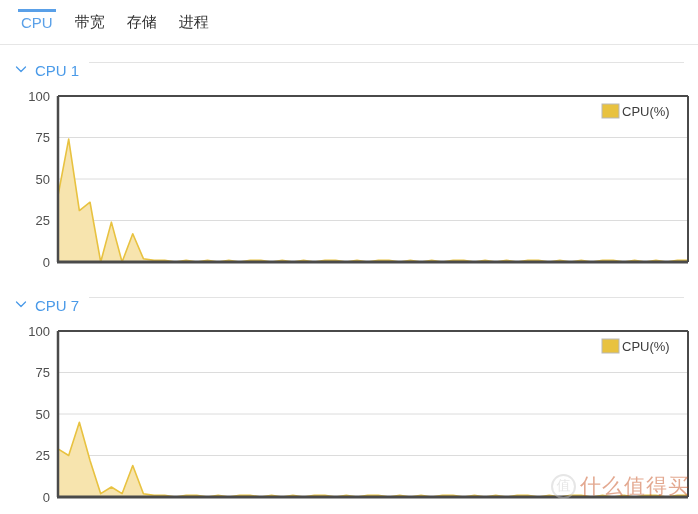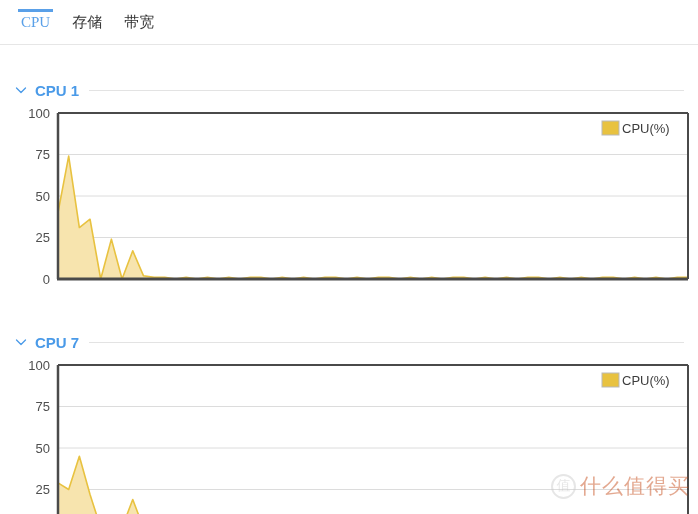--- a/index.html
+++ b/index.html
@@ -28,42 +28,39 @@
   .tab {
     position: relative;
     height: 44px;
     padding: 0 11px;
     display: flex;
     align-items: center;
     font-size: 15px;
     color: #333333;
     cursor: pointer;
     white-space: nowrap;
-    font-family: Liberation Serif, serif;
   }
   .tab.active {
     color: #5aa0e8;
   }
   .tab.active::before {
     content: "";
     position: absolute;
     left: 8px; right: 8px;
     top: 9px;
     height: 3px;
     background: #5aa0e8;
   }
 
   
   .section-head {
     display: flex;
-    align-items: center;
     padding: 0 14px;
-    margin-top: 34px;
+    margin-top: 17px;
     height: 22px;
-    font-weight: bold;
   }
   .chev {
     width: 14px; height: 14px;
     margin-right: 7px;
     flex: 0 0 auto;
     display: block;
   }
   .chev svg { display: block; }
   .sec-title {
     font-size: 15px;
@@ -127,24 +124,27 @@
 </head>
 <body>
 
 <div id="app">
 
   <div class="tabbar">
     <div class="tab active">
       <span>CPU</span>
     </div>
     <div class="tab">
+      <span>带宽</span>
+    </div>
+    <div class="tab">
       <span>存储</span>
     </div>
     <div class="tab">
-      <span>带宽</span>
+      <span>进程</span>
     </div>
   </div>
 
   <div class="section-head">
     <span class="chev">
       <svg width="14" height="14" viewBox="0 0 14 14">
         <path d="M2.5 5 L7 9.5 L11.5 5" fill="none" stroke="#4a9ae8" stroke-width="1.3" stroke-linecap="round" stroke-linejoin="round"></path>
       </svg>
     </span>
     <span class="sec-title">CPU 1</span>

